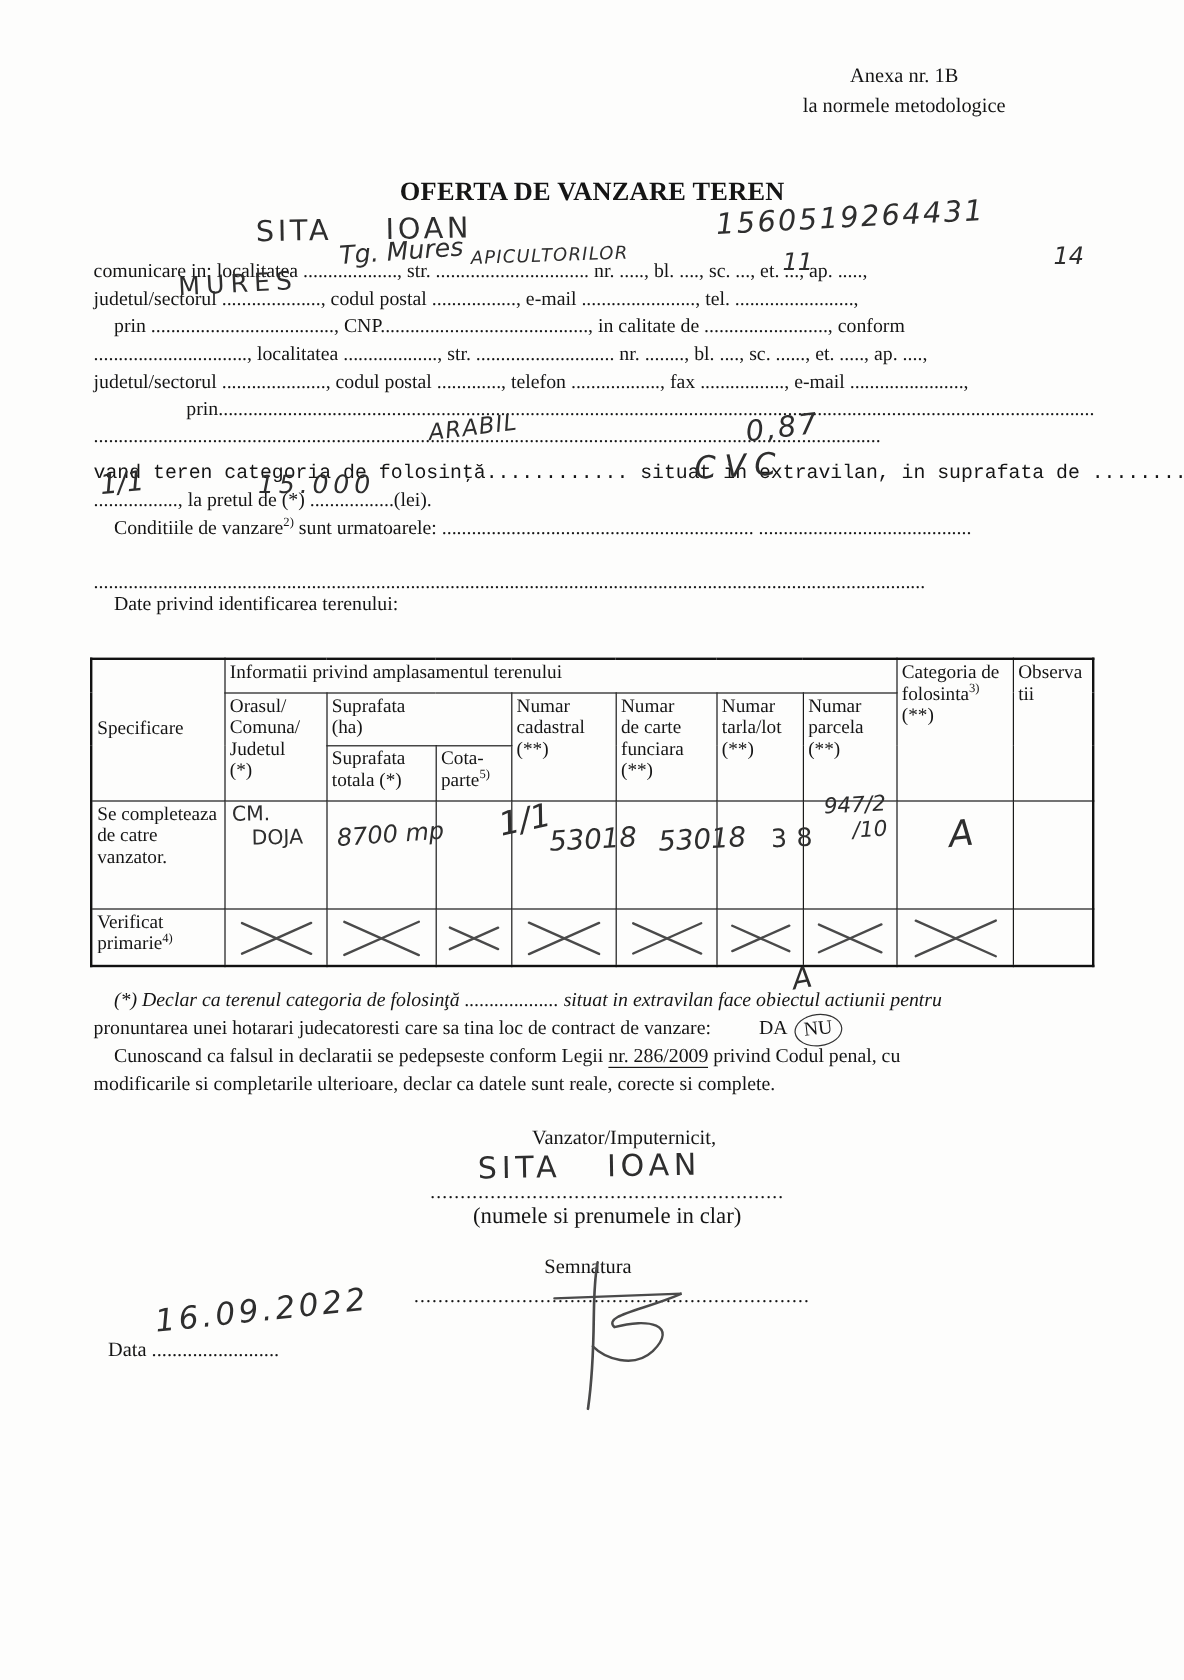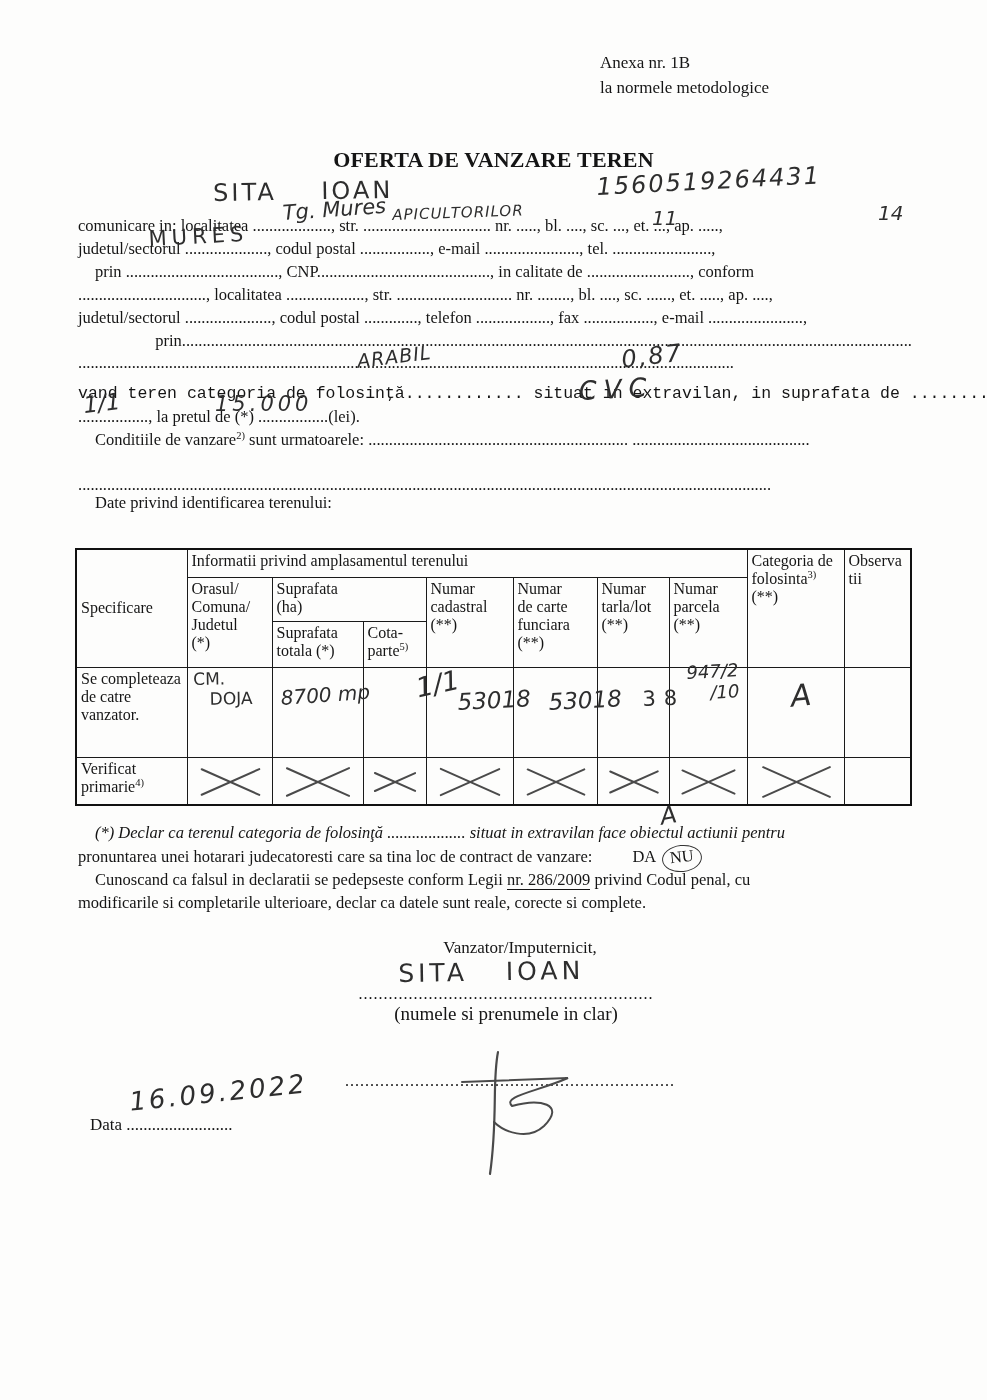--- a/index.html
+++ b/index.html
@@ -11,21 +11,21 @@
     color:#151515;
     overflow:hidden;
     margin:0 auto;
   }
   .abs{position:absolute;}
   .line{
     position:absolute;left:78px;width:834px;
     font-size:16.5px;line-height:22px;white-space:nowrap;
   }
   .indent{padding-left:17px;}
-  .right-block{position:absolute;left:600px;width:307px;text-align:left;font-size:17px;}
+  .right-block{position:absolute;left:600px;width:307px;text-align:center;font-size:17px;}
   .centered{position:absolute;left:0;width:987px;text-align:center;}
   sup{font-size:10.5px;vertical-align:super;line-height:0;}
   .title{font-weight:bold;font-size:22px;letter-spacing:.2px;}
   
   .hw{
     position:absolute;
     font-family:"DejaVu Sans", sans-serif;
     color:#2e2e2e;
     transform-origin:left top;
     white-space:pre-wrap;
@@ -193,20 +193,21 @@
   <div class="line" style="top:845px;"><span>pronuntarea unei hotarari judecatoresti care sa tina loc de contract de vanzare:</span><span class="gap-da">DA</span><span class="circled"><span>NU</span></span></div>
   <div class="line indent" style="top:869px;"><span>Cunoscand ca falsul in declaratii se pedepseste conform Legii </span><span class="law">nr. 286/2009</span><span> privind Codul penal, cu</span></div>
   <div class="line" style="top:892px;">modificarile si completarile ulterioare, declar ca datele sunt reale, corecte si complete.</div>
   <span class="hw cursive" style="left:658px;top:804px;font-size:24px;transform:rotate(-10deg);">A</span>
 
   <div class="abs sig-center" style="left:330px;top:938px;width:380px;font-size:17px;">Vanzator/Imputernicit,</div>
   <span class="hw" style="left:398px;top:960px;font-size:25px;letter-spacing:4px;word-spacing:26px;transform:rotate(-1deg);">SITA IOAN</span>
   <div class="abs sig-center" style="left:316px;top:985px;width:380px;font-size:16px;letter-spacing:1px;">...........................................................</div>
   <div class="abs sig-center" style="left:316px;top:1003px;width:380px;font-size:19px;">(numele si prenumele in clar)</div>
 
+  <div class="abs sig-center" style="left:300px;top:1046px;width:380px;font-size:17px;">Semnatura</div>
   <div class="abs sig-center" style="left:320px;top:1072px;width:380px;font-size:16px;letter-spacing:1px;">..................................................................</div>
   <svg class="abs" style="left:440px;top:1048px;" width="160" height="130" viewBox="0 0 160 130">
     <path d="M58,4 C52,34 58,70 50,126" stroke="#4a4a4a" stroke-width="2.2" fill="none" stroke-linecap="round"></path>
     <path d="M22,34 L128,30 C96,44 62,48 72,58 C100,50 126,56 104,78 C88,93 64,84 54,74" stroke="#4a4a4a" stroke-width="2" fill="none" stroke-linecap="round"></path>
   </svg>
 
   <div class="abs" style="left:90px;top:1115px;font-size:17px;"><span>Data</span> <span>.........................</span></div>
   <span class="hw" style="left:128px;top:1088px;font-size:26px;letter-spacing:3px;transform:rotate(-6deg);font-style:italic;">16.09.2022</span>
 
 </div>

